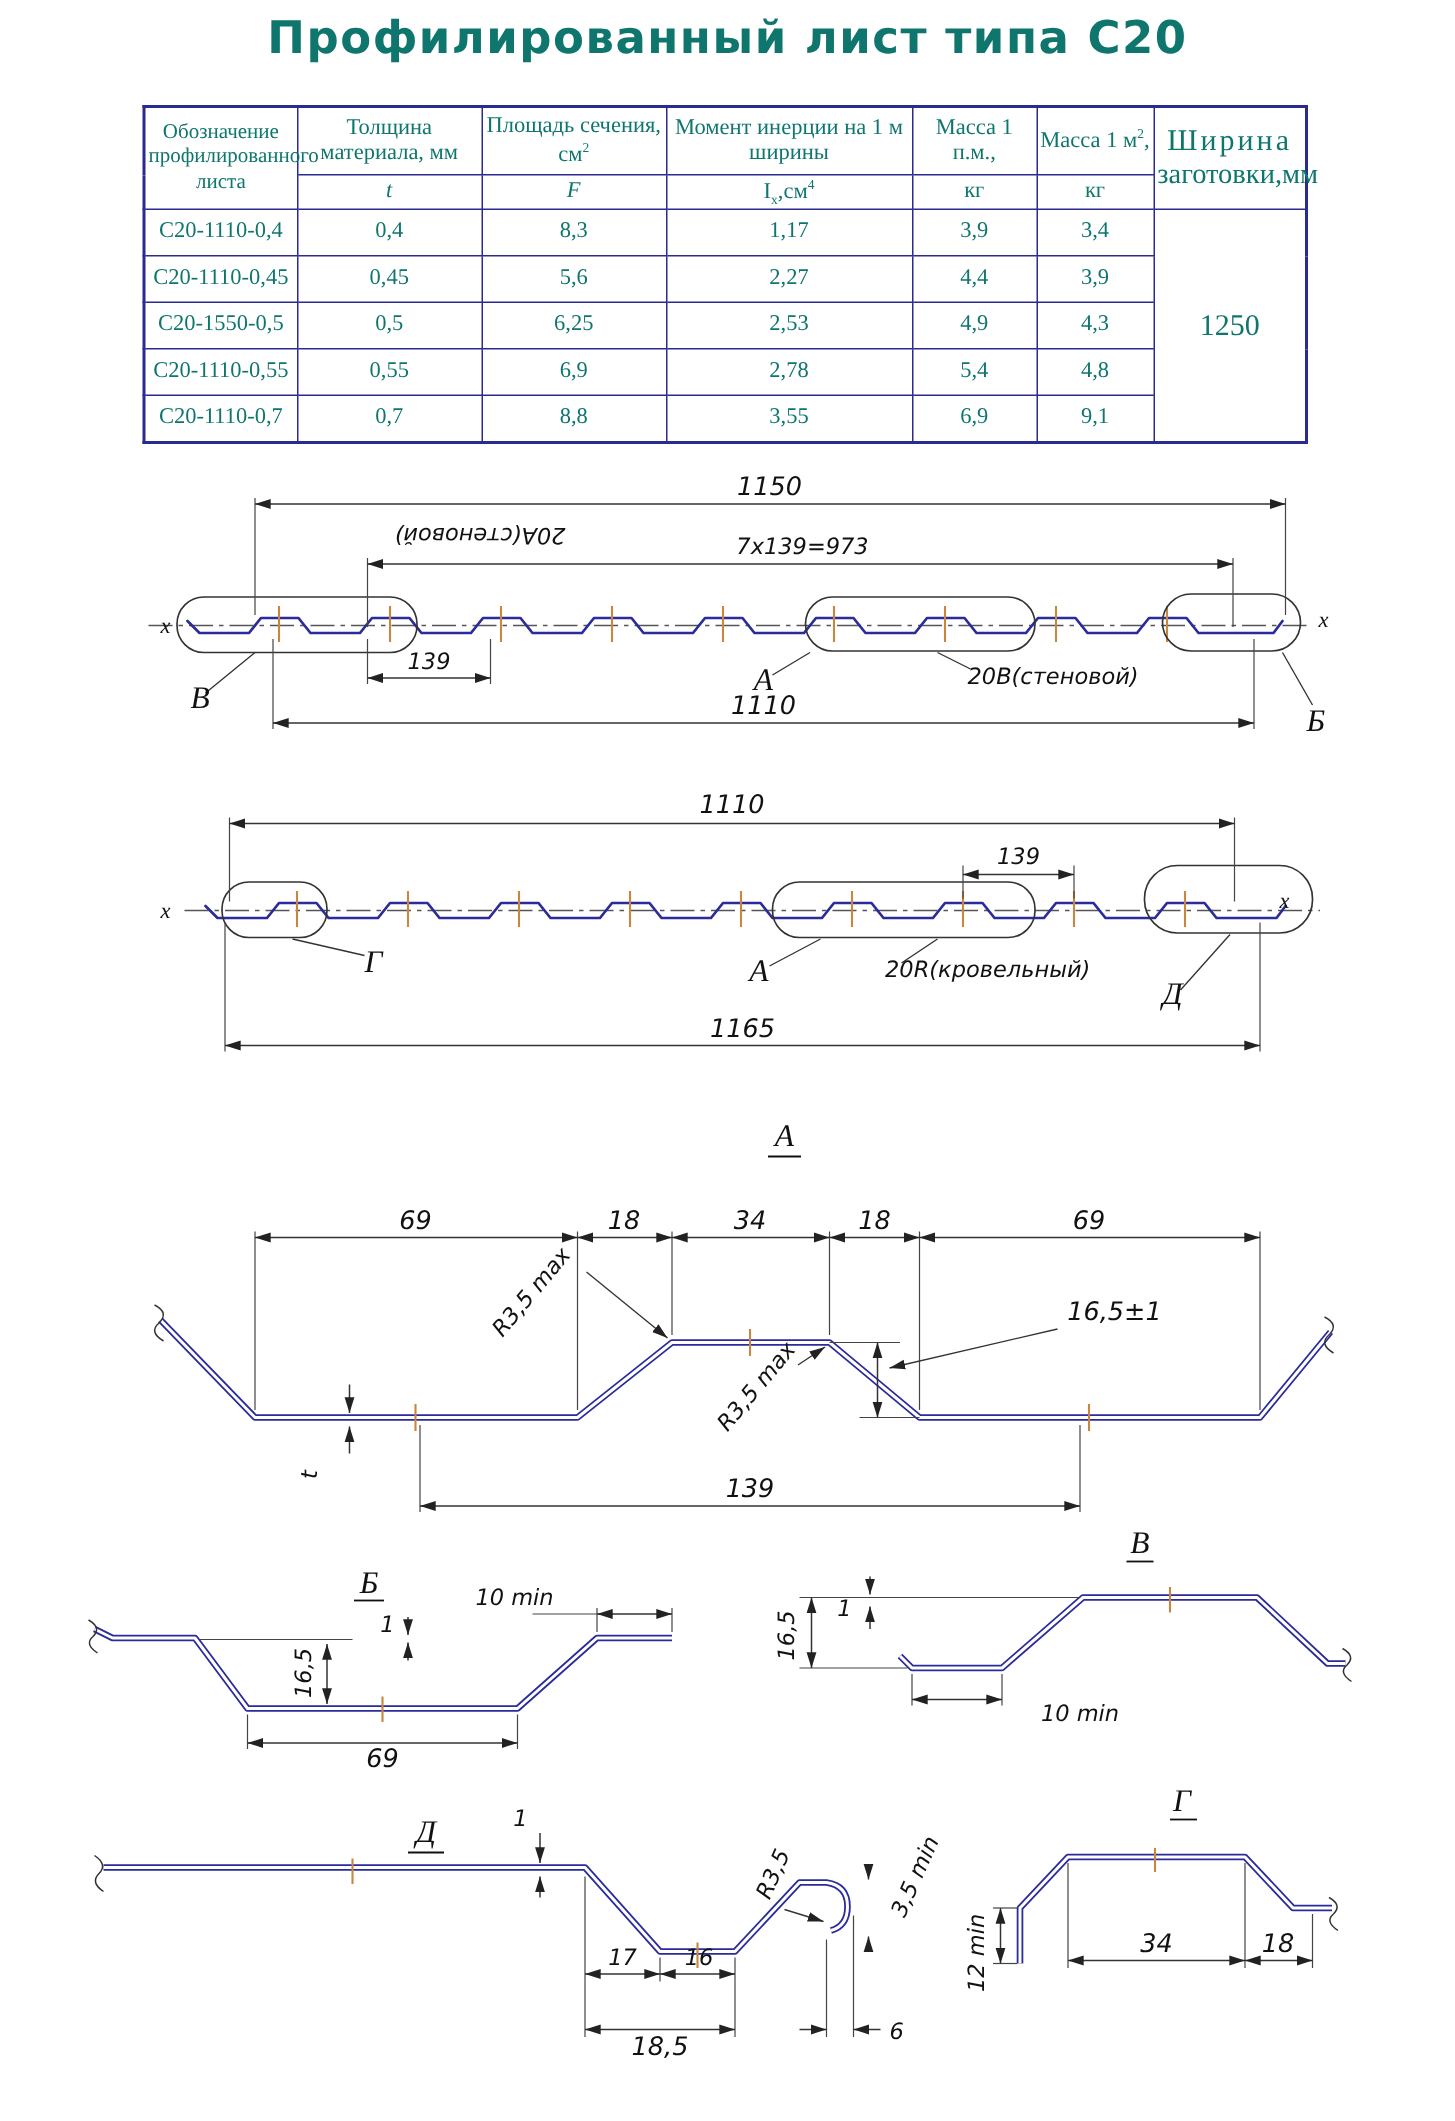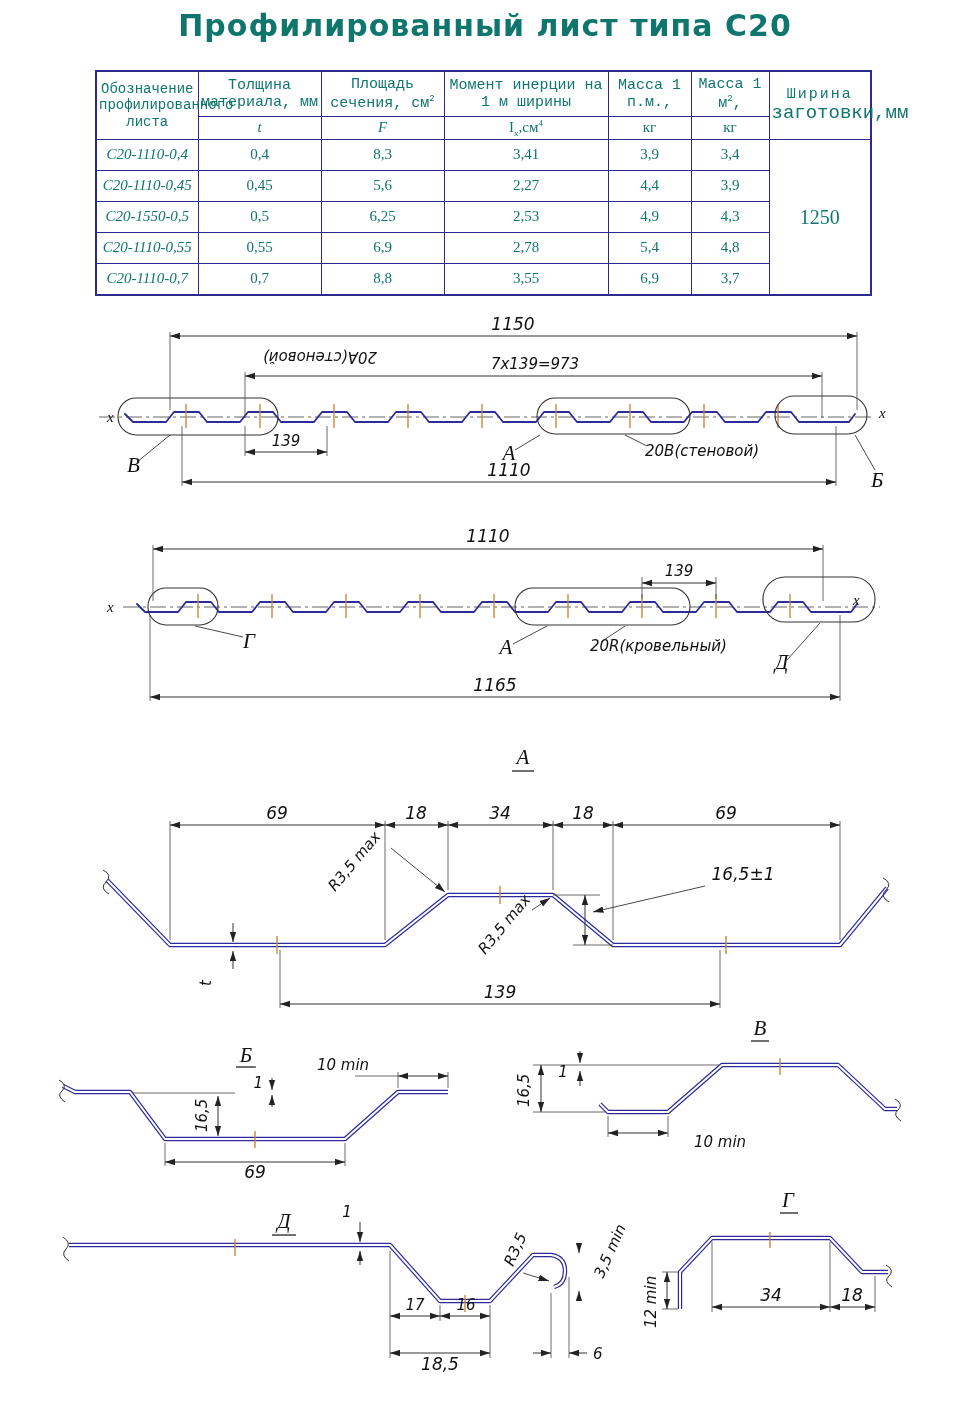--- a/index.html
+++ b/index.html
@@ -4,30 +4,30 @@
 <style>
   html,body{margin:0;padding:0;background:#fff;}
   .page{position:relative;width:970px;height:1414px;background:#fff;overflow:hidden;
         font-family:"Liberation Serif",serif;color:#0f766e;}
   .title{position:absolute;left:0;top:8px;width:100%;text-align:center;margin:0;
          font-family:"DejaVu Sans",sans-serif;font-weight:bold;font-size:30px;letter-spacing:1px;}
   table.spec{position:absolute;left:95px;top:70px;width:775px;border-collapse:collapse;
              border:2px solid #2b2b8f;table-layout:fixed;}
   table.spec td{border:1px solid #2b2b8f;text-align:center;vertical-align:middle;padding:0 2px;
                 font-size:15px;line-height:1.15;}
-  table.spec tr.h-top td{height:44px;font-family:Liberation Mono, monospace;}
+  table.spec tr.h-top td{height:44px;}
   table.spec tr.h-sub td{height:22px;}
   table.spec tr.data td{height:30px;}
   td.c-des div{font-size:14px;}
   td.h-small{font-size:11.5px;}
   td.h-med{font-size:13px;}
-  td.c-width .w1{font-size:15px;letter-spacing:2px;}
+  td.c-width .w1{font-size:20px;letter-spacing:2px;}
   td.c-width .w2{font-size:19px;}
   td.sub-i{font-style:italic;font-size:15px;}
-  td.name{text-align:left;padding-left:6px;font-style:italic;}
+  td.name{text-align:left;padding-left:6px;}
   sup,sub{font-size:9px;}
   svg{position:absolute;overflow:visible;}
   svg text{font-family:"DejaVu Sans",sans-serif;font-style:italic;fill:#111;}
   .dt{font-size:15px;}
   .dt-lg{font-size:17px;}
   .cap{font-family:"Liberation Serif",serif;font-size:21px;}
   .ax{font-family:"Liberation Serif",serif;font-size:15px;}
   .prof{stroke:#2b2b9b;stroke-width:1.8;fill:none;stroke-linejoin:round;stroke-linecap:round;}
   .prof-thick{stroke:#2b2b9b;stroke-width:4.4;fill:none;stroke-linejoin:round;}
   .prof-core{stroke:#fff;stroke-width:2;fill:none;stroke-linejoin:round;}
@@ -86,21 +86,21 @@
         <td class="sub-i">t</td>
         <td class="sub-i">F</td>
         <td><span>I</span><sub>x</sub><span>,см</span><sup>4</sup></td>
         <td>кг</td>
         <td>кг</td>
       </tr>
       <tr class="data">
         <td class="name">С20-1110-0,4</td>
         <td>0,4</td>
         <td>8,3</td>
-        <td>3,41</td>
+        <td>1,17</td>
         <td>3,9</td>
         <td>3,4</td>
         <td rowspan="5" style="font-size:20px">1250</td>
       </tr>
       <tr class="data">
         <td class="name">С20-1110-0,45</td>
         <td>0,45</td>
         <td>5,6</td>
         <td>2,27</td>
         <td>4,4</td>
@@ -121,21 +121,21 @@
         <td>2,78</td>
         <td>5,4</td>
         <td>4,8</td>
       </tr>
       <tr class="data">
         <td class="name">С20-1110-0,7</td>
         <td>0,7</td>
         <td>8,8</td>
         <td>3,55</td>
         <td>6,9</td>
-        <td>3,7</td>
+        <td>9,1</td>
       </tr>
     </tbody>
   </table>
 
   <svg style="left:85px;top:298px" width="810" height="200" viewBox="0 0 810 200">
     <line class="cl" x1="14" y1="119" x2="790" y2="119"></line>
     <path class="prof" d="M40,116 l8,8 h33 l8,-10 h25 l8,10 h33 l8,-10 h25 l8,10 h33 l8,-10 h25 l8,10 h33 l8,-10 h25 l8,10 h33 l8,-10 h25 l8,10 h33 l8,-10 h25 l8,10 h33 l8,-10 h25 l8,10 h33 l8,-10 h25 l8,10 h33 l8,-10 h25 l8,10 h50 l6,-8"></path>
     <g>
       <line class="tick" x1="101" y1="106" x2="101" y2="130"></line>
         <line class="tick" x1="175" y1="106" x2="175" y2="130"></line>

